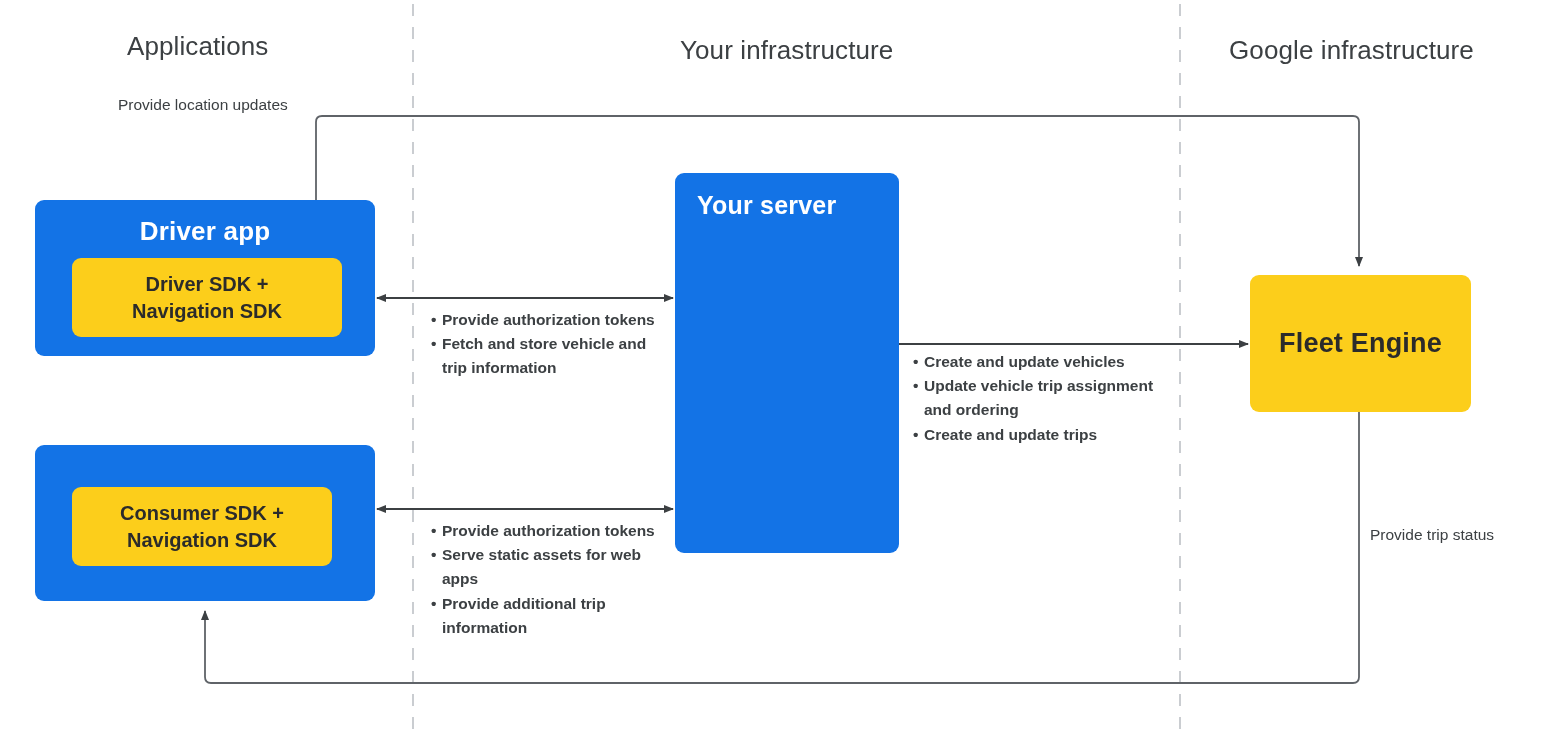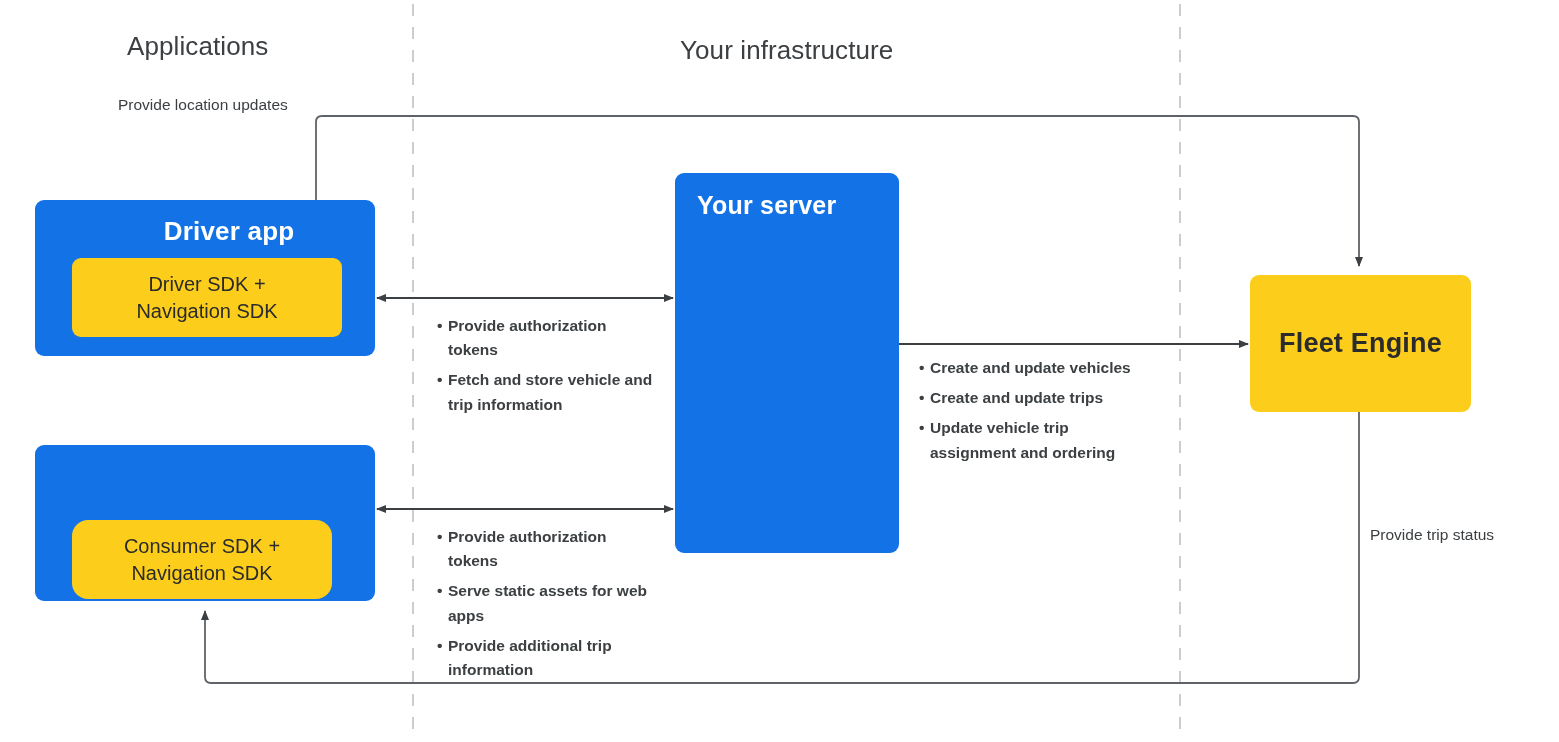--- a/index.html
+++ b/index.html
@@ -57,39 +57,39 @@
     letter-spacing: 0.2px;
   }
   .box-title.on-blue   { color: #ffffff; }
   .box-title.on-yellow { color: #2b2b2b; }
 
   #box-driver-app    { left: 35px;  top: 200px; width: 340px; height: 156px; }
   #box-consumer-app  { left: 35px;  top: 445px; width: 340px; height: 156px; }
   #box-your-server   { left: 675px; top: 173px; width: 224px; height: 380px; }
   #box-fleet-engine  { left: 1250px;top: 275px; width: 221px; height: 137px; }
 
-  #label-driver-app   { top: 16px; padding-left: 24px; }
+  #label-driver-app   { top: 16px; }
   #label-consumer-app { top: 16px; }
   #label-your-server  { top: 18px; font-size: 25px; text-align: center; padding-left: 22px; width: auto; }
   #label-fleet-engine { top: 53px; font-size: 27px; }
 
   #box-driver-sdk   { left: 37px; top: 58px; width: 270px; height: 79px; }
-  #box-consumer-sdk { left: 37px; top: 75px; width: 260px; height: 79px; border-radius: 16px; }
+  #box-consumer-sdk { left: 37px; top: 42px; width: 260px; height: 79px; }
 
   .sdk-text {
     position: absolute;
     left: 0;
     top: 0;
     width: 100%;
     height: 100%;
     display: flex;
     flex-direction: column;
     justify-content: center;
     font-size: 20px;
-    font-weight: normal;
+    font-weight: bold;
     color: #2b2b2b;
     line-height: 1.32;
     text-align: center;
   }
 
   
   .annotation {
     position: absolute;
     font-size: 15.5px;
     font-weight: bold;
@@ -97,21 +97,21 @@
     line-height: 1.56;
   }
   .annotation ul {
     margin: 0;
     padding: 0;
     list-style: none;
   }
   .annotation li {
     position: relative;
     padding-left: 11px;
-    margin: 6px;
+    margin: 0;
   }
   .annotation li::before {
     content: "\2022";
     position: absolute;
     left: 0;
     top: 0;
   }
   #ann-driver-server   { left: 431px; top: 308px; width: 230px; }
   #ann-consumer-server { left: 431px; top: 519px; width: 230px; }
   #ann-server-fleet    { left: 913px; top: 350px; width: 250px; }
@@ -150,20 +150,21 @@
 
     <line x1="377" y1="298" x2="673" y2="298" stroke="#3c4043" stroke-width="1.8" marker-start="url(#arrow-start)" marker-end="url(#arrow-end)"></line>
 
     <line x1="377" y1="509" x2="673" y2="509" stroke="#3c4043" stroke-width="1.8" marker-start="url(#arrow-start)" marker-end="url(#arrow-end)"></line>
 
     <line x1="899" y1="344" x2="1248" y2="344" stroke="#3c4043" stroke-width="1.8" marker-end="url(#arrow-end)"></line>
   </svg>
 
   <div class="col-header" id="header-applications">Applications</div>
   <div class="col-header" id="header-your-infra">Your infrastructure</div>
+  <div class="col-header" id="header-google-infra">Google infrastructure</div>
 
   <div class="plain-label" id="label-provide-location-updates">Provide location updates</div>
   <div class="plain-label" id="label-provide-trip-status">Provide trip status</div>
 
   <div class="node-box blue" id="box-driver-app">
     <div class="box-title on-blue" id="label-driver-app">Driver app</div>
     <div class="node-box yellow" id="box-driver-sdk">
       <div class="sdk-text">
         <span>Driver SDK +</span>
         <span>Navigation SDK</span>
@@ -199,18 +200,18 @@
     <ul>
         <li>Provide authorization tokens</li>
         <li>Serve static assets for web apps</li>
         <li>Provide additional trip information</li>
       </ul>
   </div>
 
   <div class="annotation" id="ann-server-fleet">
     <ul>
         <li>Create and update vehicles</li>
+        <li>Update vehicle trip assignment and ordering</li>
         <li>Create and update trips</li>
-        <li>Update vehicle trip assignment and ordering</li>
       </ul>
   </div>
 
 </div>
 
 </body></html>

